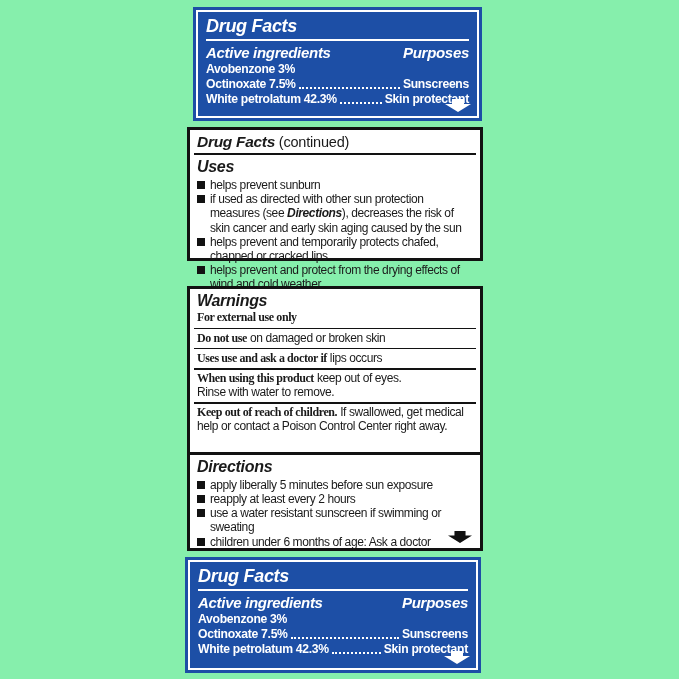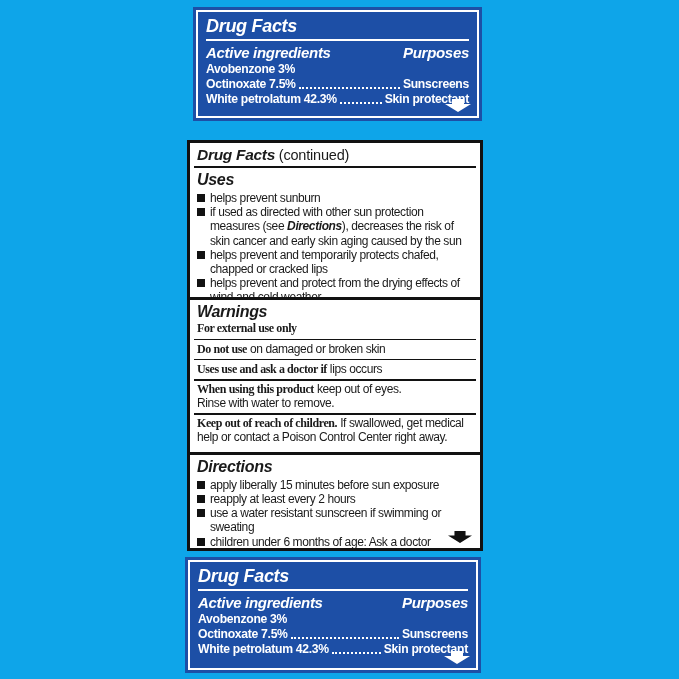--- a/index.html
+++ b/index.html
@@ -1,17 +1,17 @@
 <!DOCTYPE html>
 <html><head>
 <meta charset="utf-8">
 <style>
   html, body { margin: 0; padding: 0; background: #ffffff; }
   .canvas {
-    position: relative; width: 679px; height: 679px; background: #0ea5e9;
+    position: relative; width: 679px; height: 679px; background: #86efac;
     font-family: "Liberation Sans", sans-serif; overflow: hidden;
     -webkit-font-smoothing: antialiased;
   }
 
   
   .blue-panel { position: absolute; background: #1d4fa6; padding: 3px; box-sizing: border-box; }
   #panel-top    { left: 193px; top: 7px;   width: 289px; height: 114px; }
   #panel-bottom { left: 185px; top: 557px; width: 296px; height: 116px; }
   .blue-inner {
     border: 2px solid #ffffff; height: 100%; box-sizing: border-box; position: relative;
@@ -27,22 +27,22 @@
   .ing-row .leader { flex: 1; border-bottom: 2px dotted #ffffff; margin: 0 3px 3px 3px; }
   .blue-arrow { position: absolute; right: 6px; bottom: 4px; width: 26px; height: 13px; color: #ffffff; }
   .blue-arrow svg, .black-arrow svg { display: block; width: 100%; height: 100%; }
 
   
   .black-box {
     position: absolute; left: 187px; width: 296px; background: #ffffff;
     border: 3px solid #121212; box-sizing: border-box; padding: 3px 7px 2px 7px;
     color: #1a1a1a; font-size: 12px; letter-spacing: -0.4px; line-height: 1.18;
   }
-  #box-uses       { top: 140px; height: 198px; }
-  #box-warnings   { top: 297px; height: 184px; line-height: 1.15; }
+  #box-uses       { top: 127px; height: 134px; }
+  #box-warnings   { top: 286px; height: 184px; line-height: 1.15; }
   #box-directions { top: 452px; height: 99px; }
 
   .cont-title { font-size: 14.5px; margin: 0 0 2px 0; letter-spacing: -0.2px; }
   .cont-title .bi { font-weight: bold; font-style: italic; font-size: 15.5px; letter-spacing: -0.3px; }
   .black-rule { height: 2px; background: #121212; margin: 1px -3px 3px -3px; }
   .thin-rule  { height: 1.5px; background: #121212; margin: 2.5px -3px; }
   .sec-head { font-weight: bold; font-style: italic; font-size: 16px; letter-spacing: -0.3px; margin: 0 0 1px 0; }
   .bullet { display: flex; }
   .bullet .sq { width: 8px; height: 8px; background: #121212; flex: none; margin: 3px 5px 0 0; }
   .bullet .tx { flex: 1; }
@@ -128,21 +128,21 @@
     <div class="thin-rule"></div>
     <div class="w-item">
       <span class="b">Keep out of reach of children.</span><span>  If swallowed, get medical help or contact a Poison Control Center right away.</span>
     </div>
   </div>
 
   <div class="black-box" id="box-directions">
     <div class="sec-head">Directions</div>
     <div class="bullet">
       <span class="sq"></span>
-      <span class="tx">apply liberally 15 minutes before sun exposure</span>
+      <span class="tx">apply liberally 5 minutes before sun exposure</span>
     </div>
     <div class="bullet">
       <span class="sq"></span>
       <span class="tx">reapply at least every 2 hours</span>
     </div>
     <div class="bullet">
       <span class="sq"></span>
       <span class="tx">use a water resistant sunscreen if swimming or sweating</span>
     </div>
     <div class="bullet">

